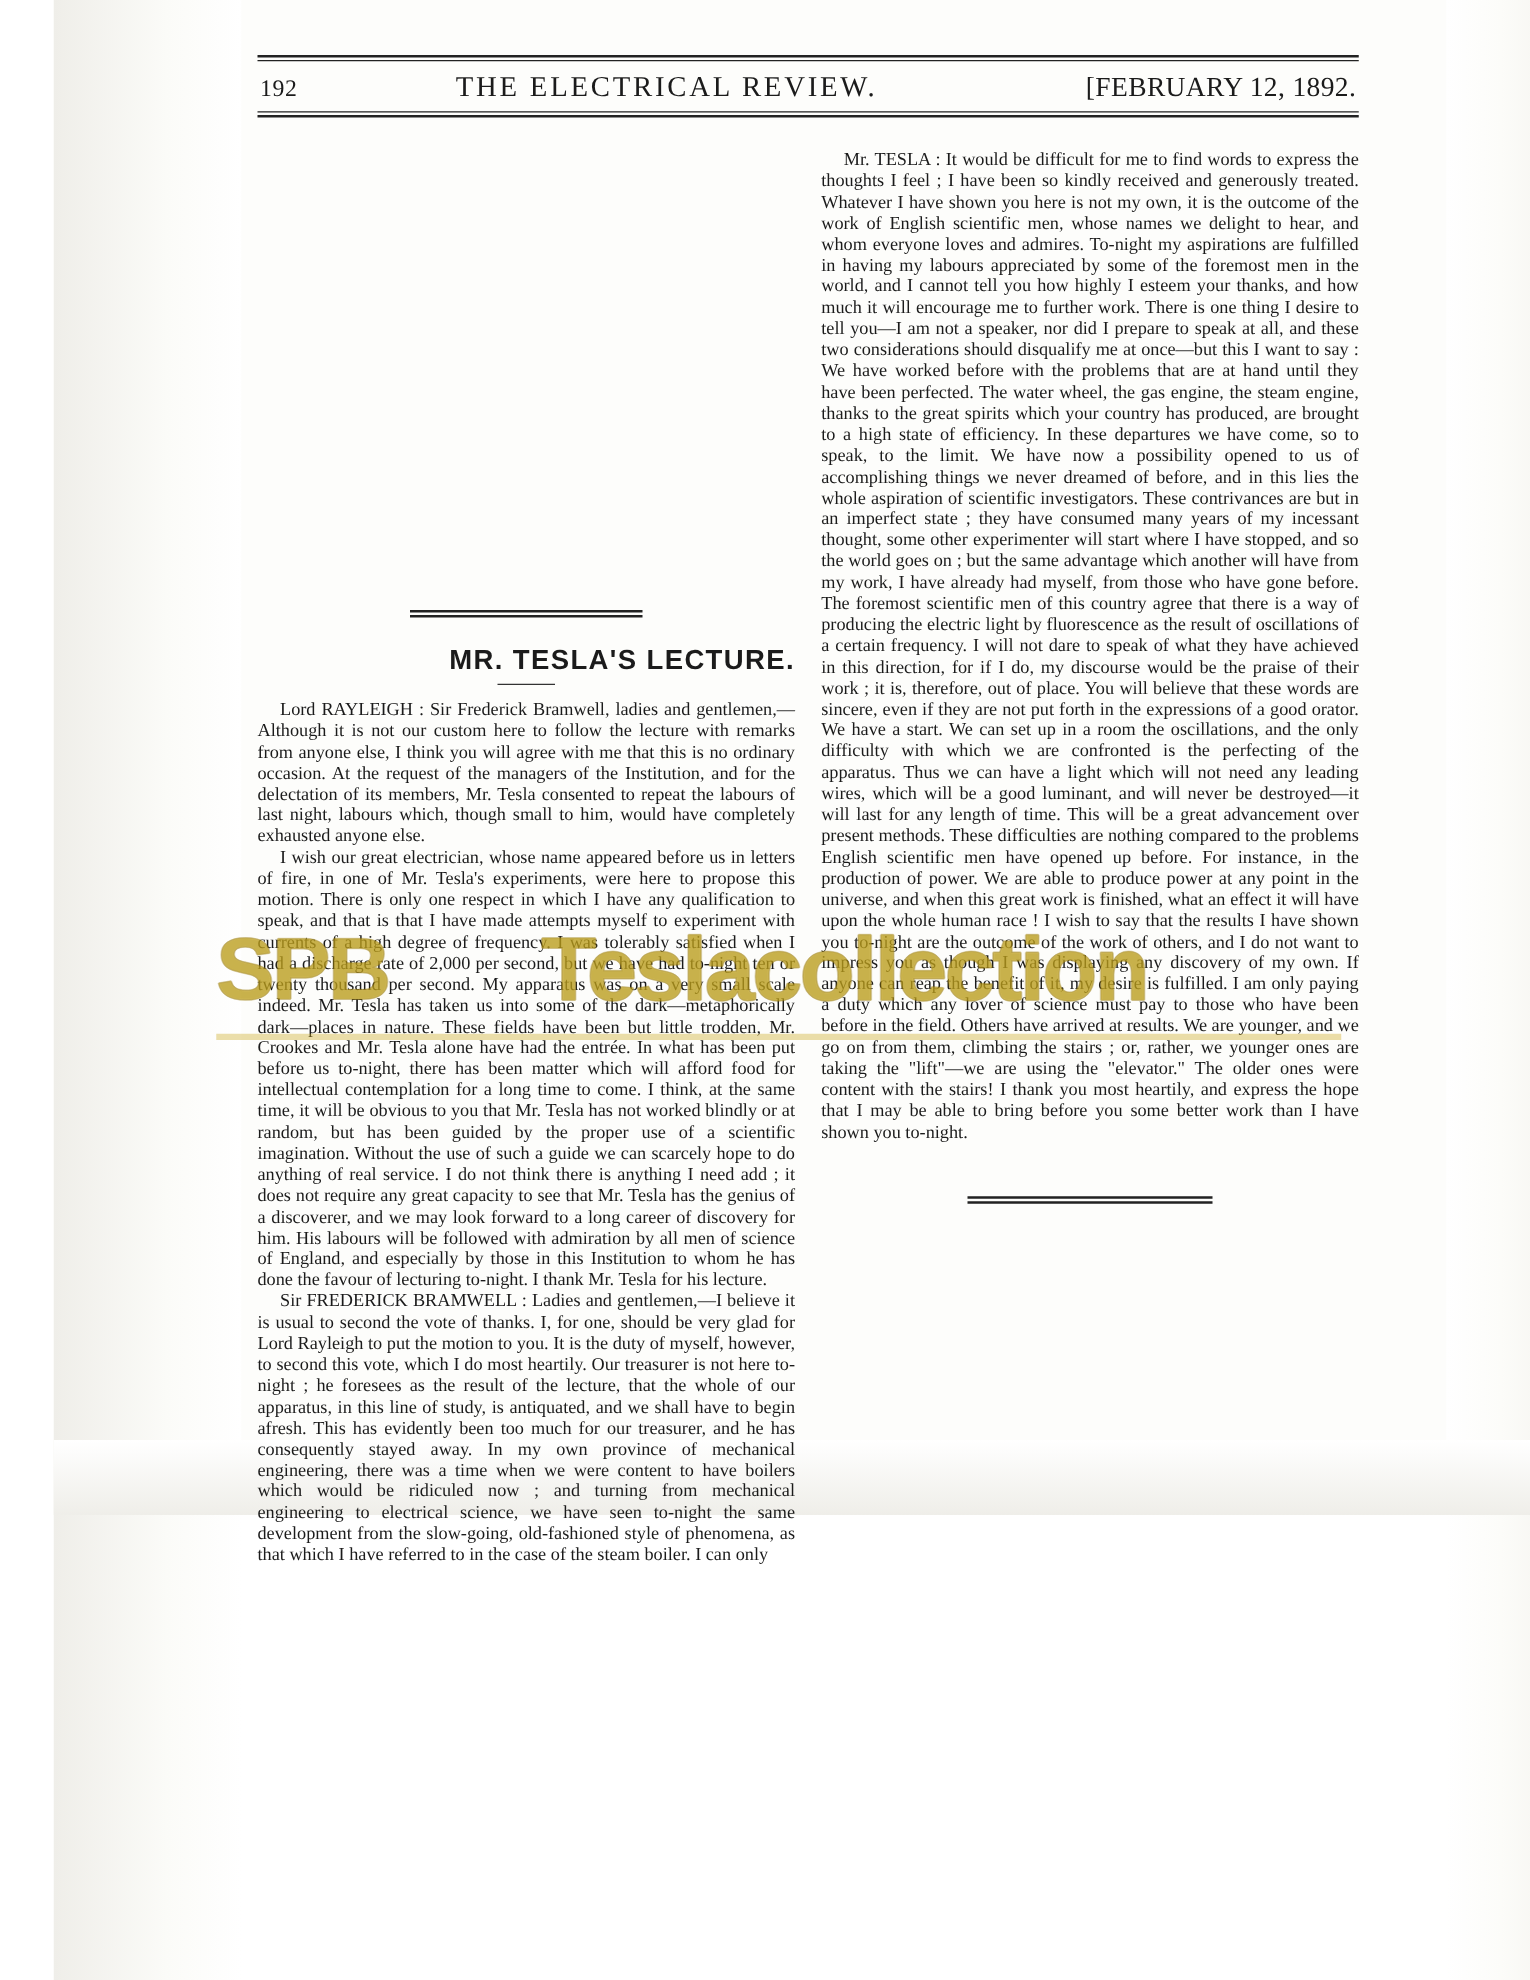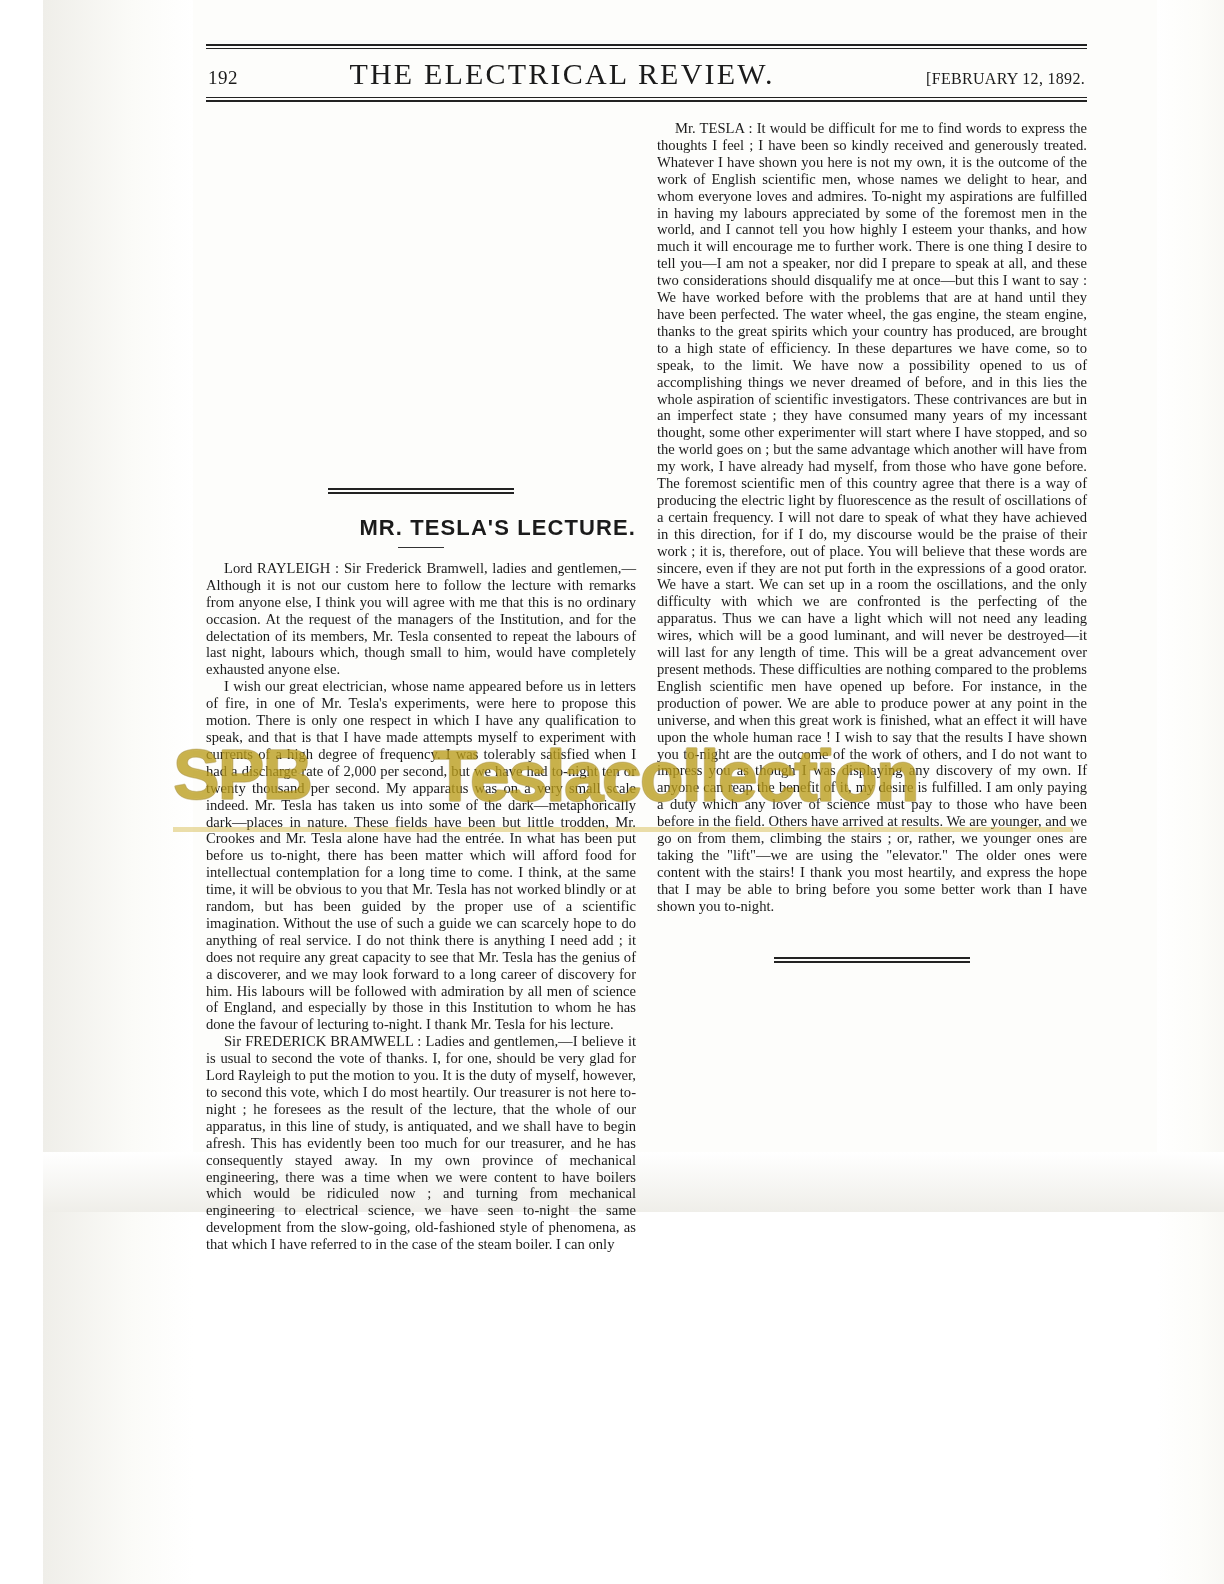--- a/index.html
+++ b/index.html
@@ -57,26 +57,26 @@
     display: flex;
     align-items: baseline;
     justify-content: space-between;
     padding: 8px 2px 6px 2px;
   }
   .page-number {
     font-size: 19px;
     letter-spacing: .5px;
   }
   .masthead {
-    font-size: 30px;
+    font-size: 23px;
     letter-spacing: 2.2px;
     margin-left: -40px;
   }
   .issue-date {
-    font-size: 16px;
+    font-size: 22px;
     letter-spacing: .3px;
   }
   .rule-bottom {
     border-top: 1px solid #222;
     border-bottom: 2px solid #222;
     height: 2px;
     width: 100%;
   }
 
   

